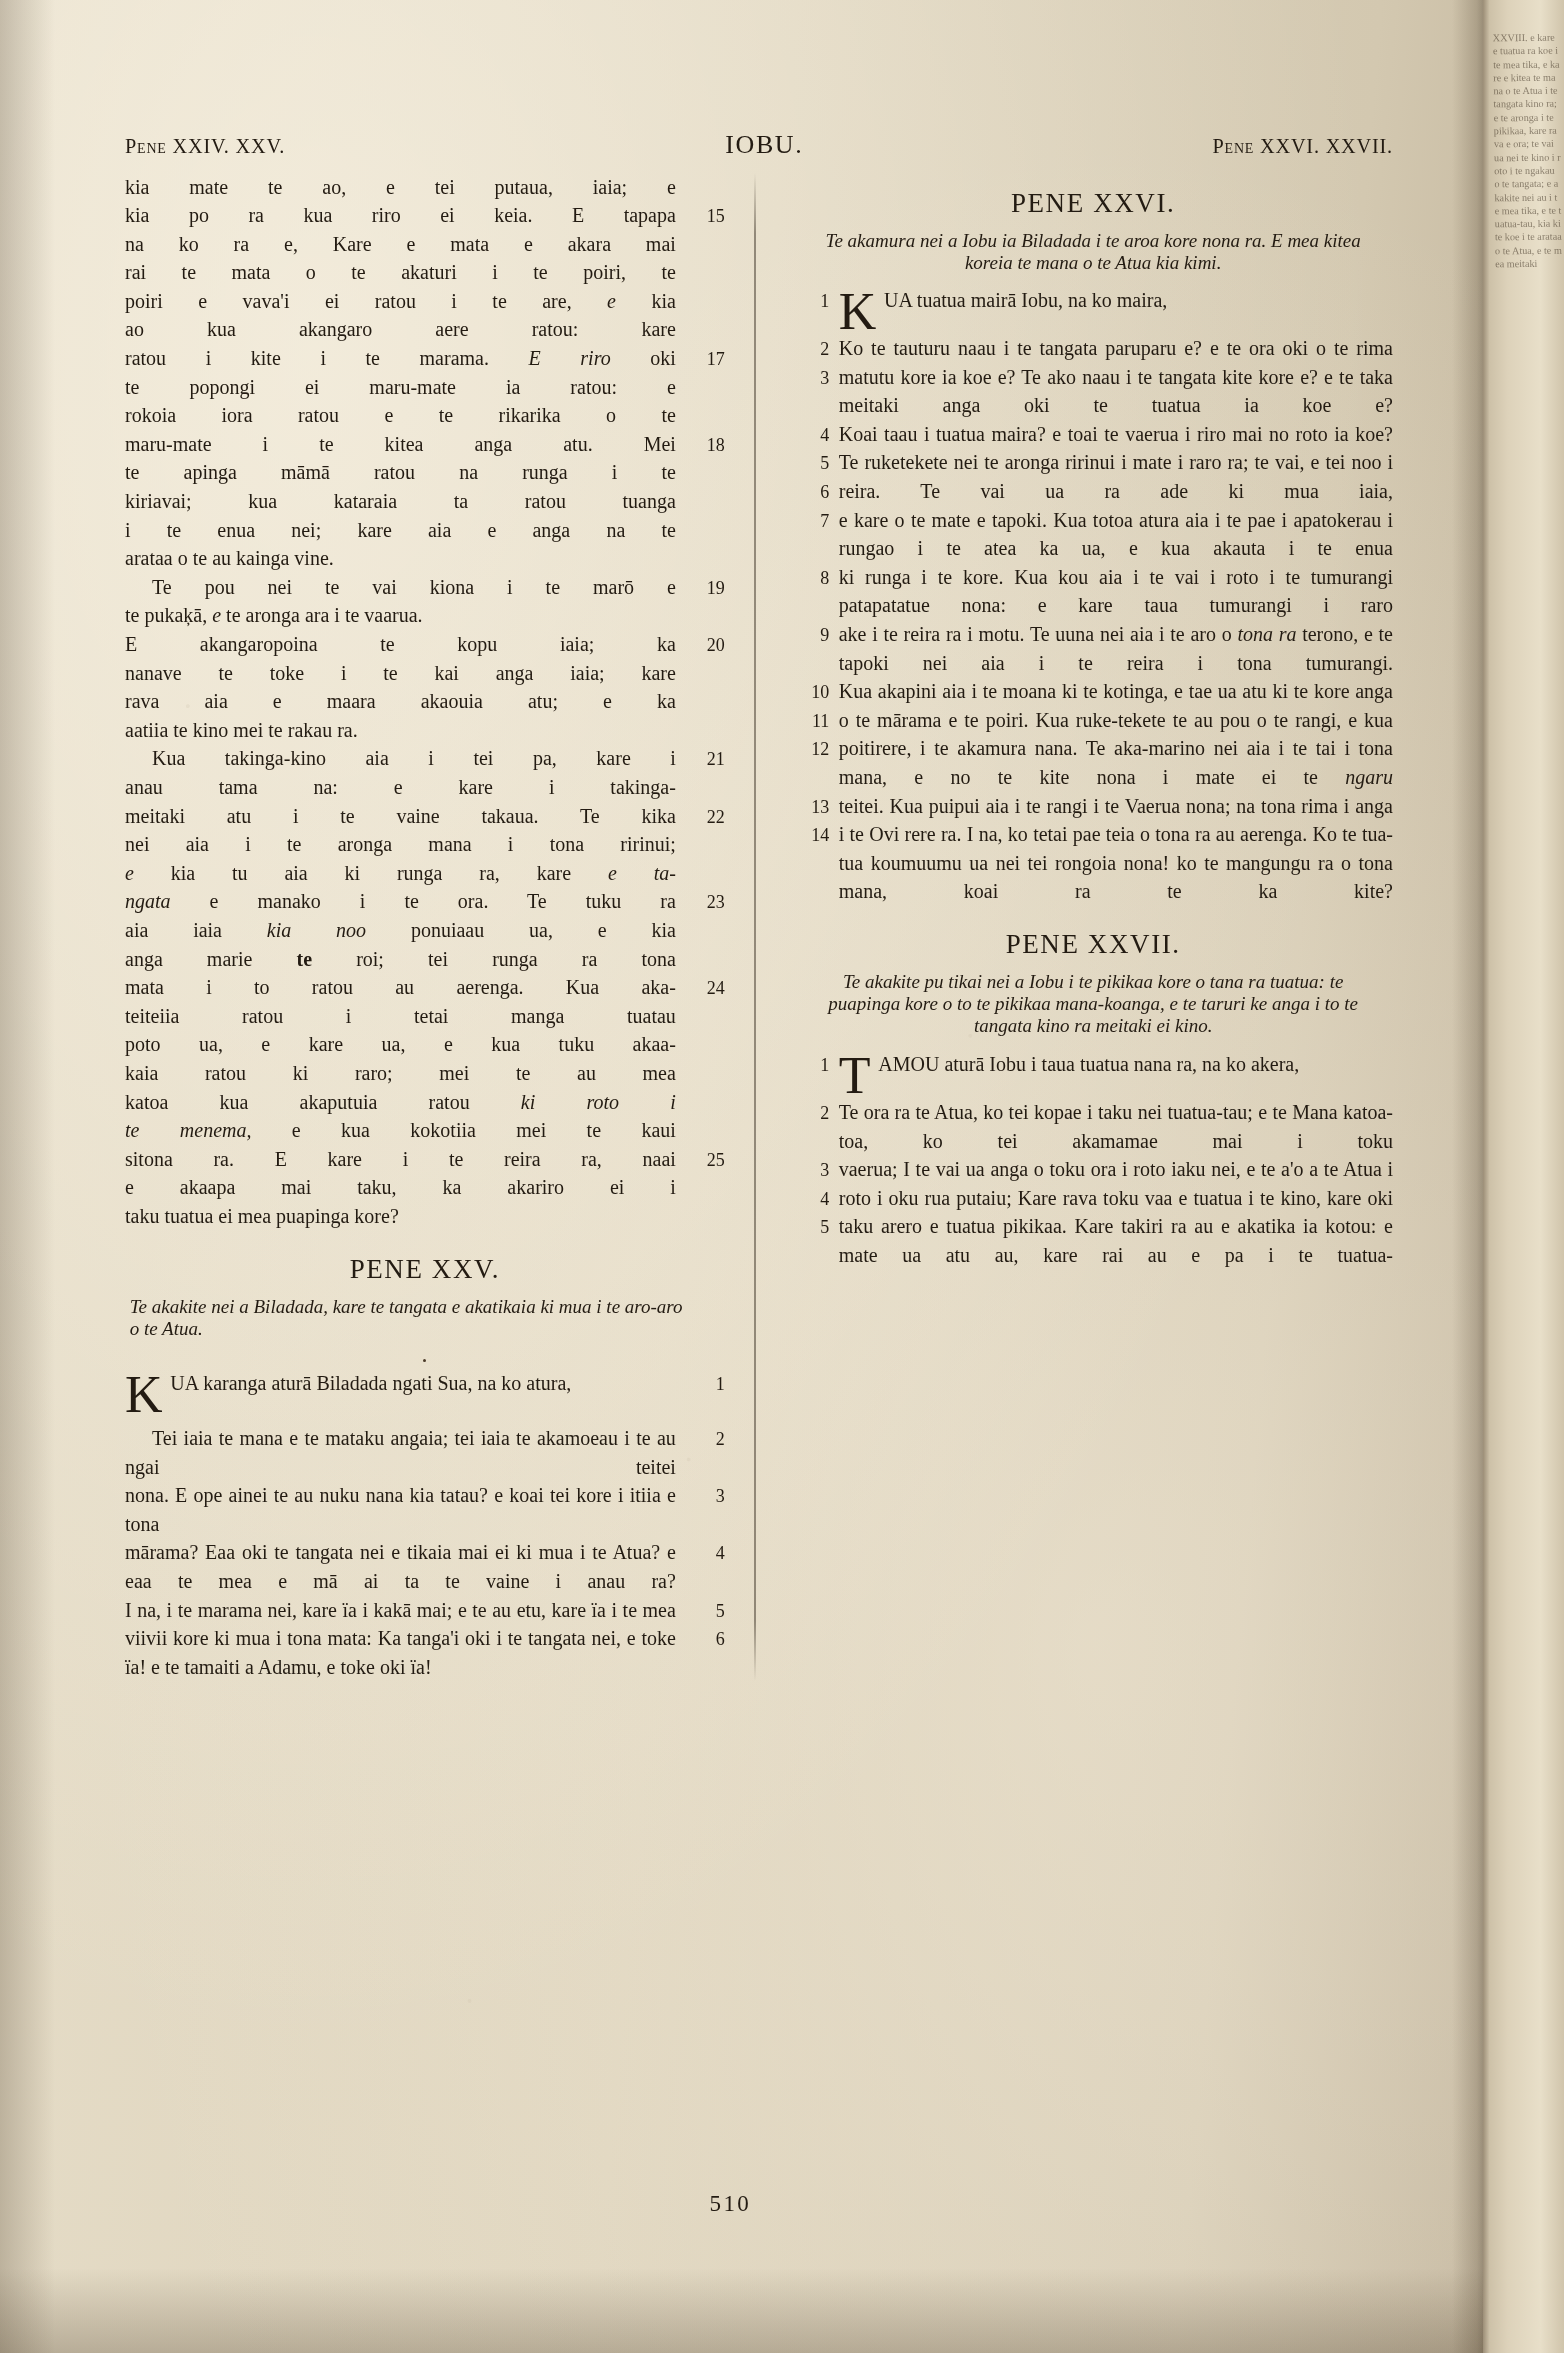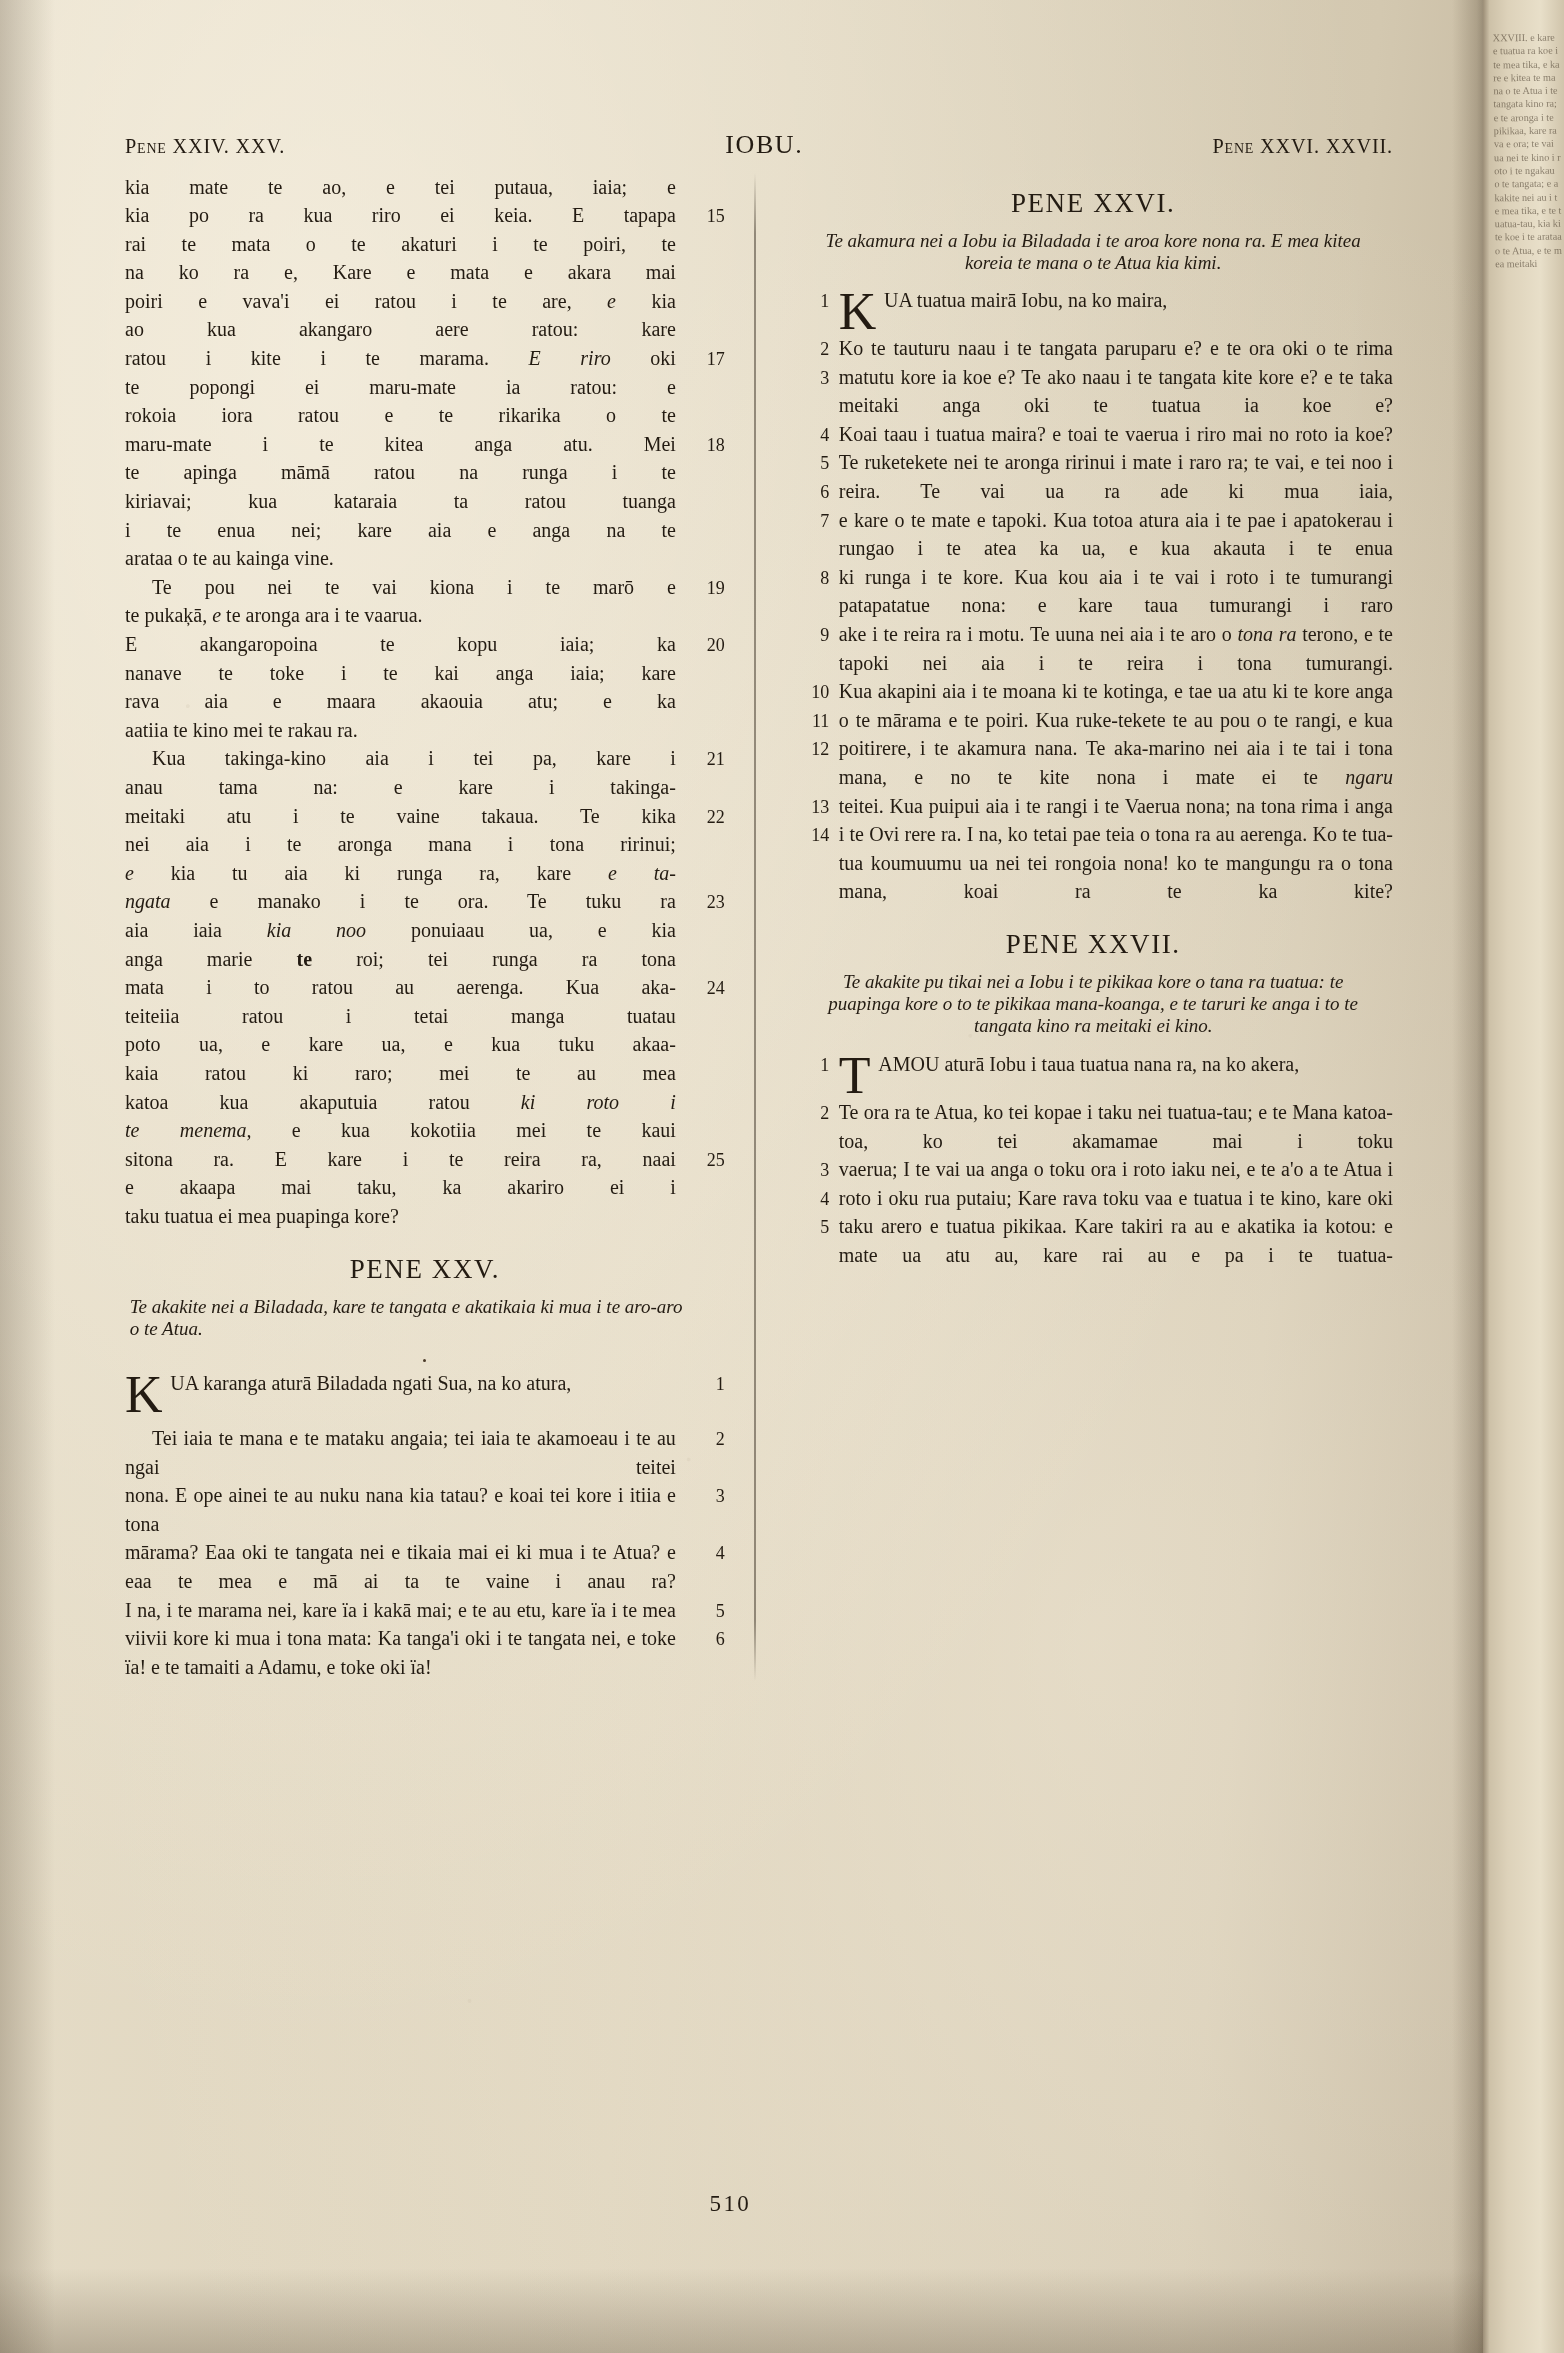--- a/index.html
+++ b/index.html
@@ -236,25 +236,25 @@
         <div class="lines">
           <div class="line-row">
             <div class="line-text j">kia mate te ao, e tei putaua, iaia; e</div>
             <div class="linenum-right"></div>
           </div>
           <div class="line-row">
             <div class="line-text j">kia po ra kua riro ei keia.   E tapapa</div>
             <div class="linenum-right">15</div>
           </div>
           <div class="line-row">
+            <div class="line-text j">na ko ra e, Kare e mata e akara mai</div>
+            <div class="linenum-right"></div>
+          </div>
+          <div class="line-row">
             <div class="line-text j">rai te mata o te akaturi i te poiri, te</div>
-            <div class="linenum-right"></div>
-          </div>
-          <div class="line-row">
-            <div class="line-text j">na ko ra e, Kare e mata e akara mai</div>
             <div class="linenum-right"></div>
           </div>
           <div class="line-row">
             <div class="line-text j">poiri e vava'i ei ratou i te are, <i>e</i> kia</div>
             <div class="linenum-right"></div>
           </div>
           <div class="line-row">
             <div class="line-text j">ao kua akangaro aere ratou: kare</div>
             <div class="linenum-right"></div>
           </div>

